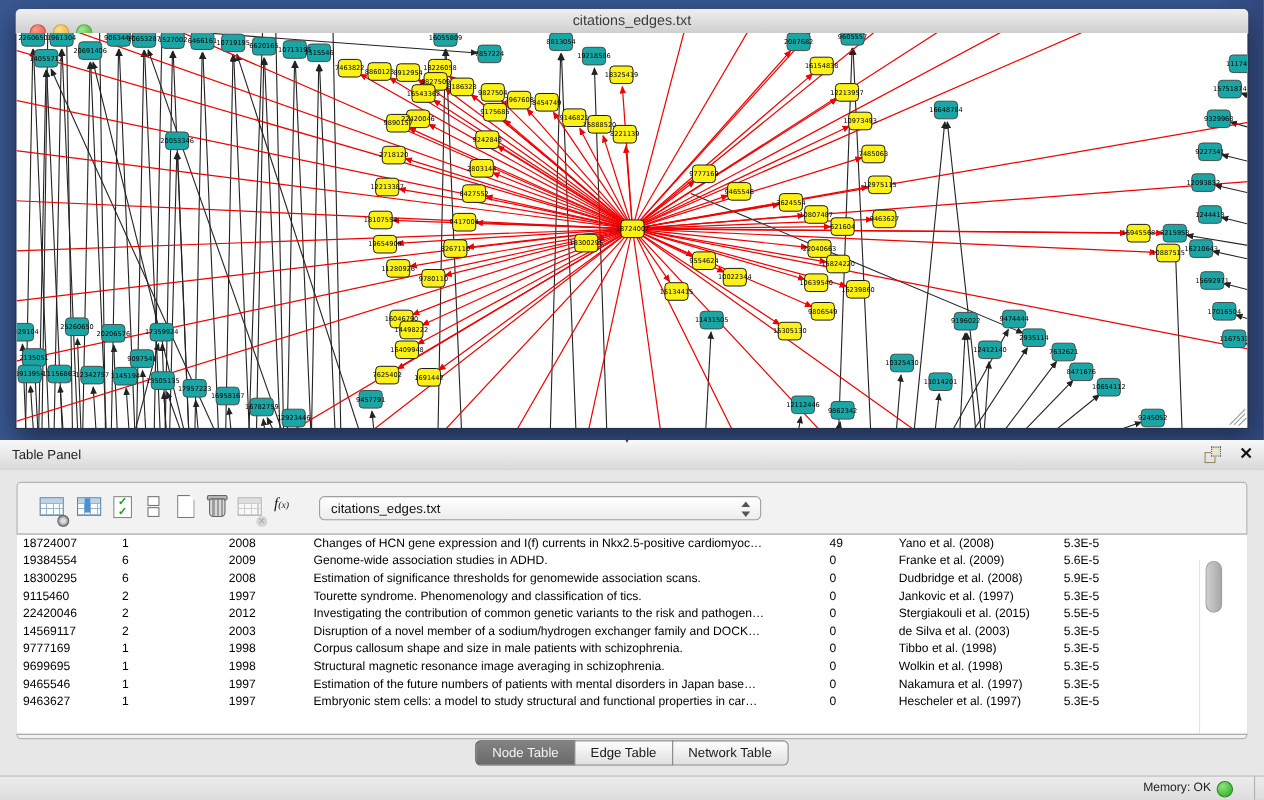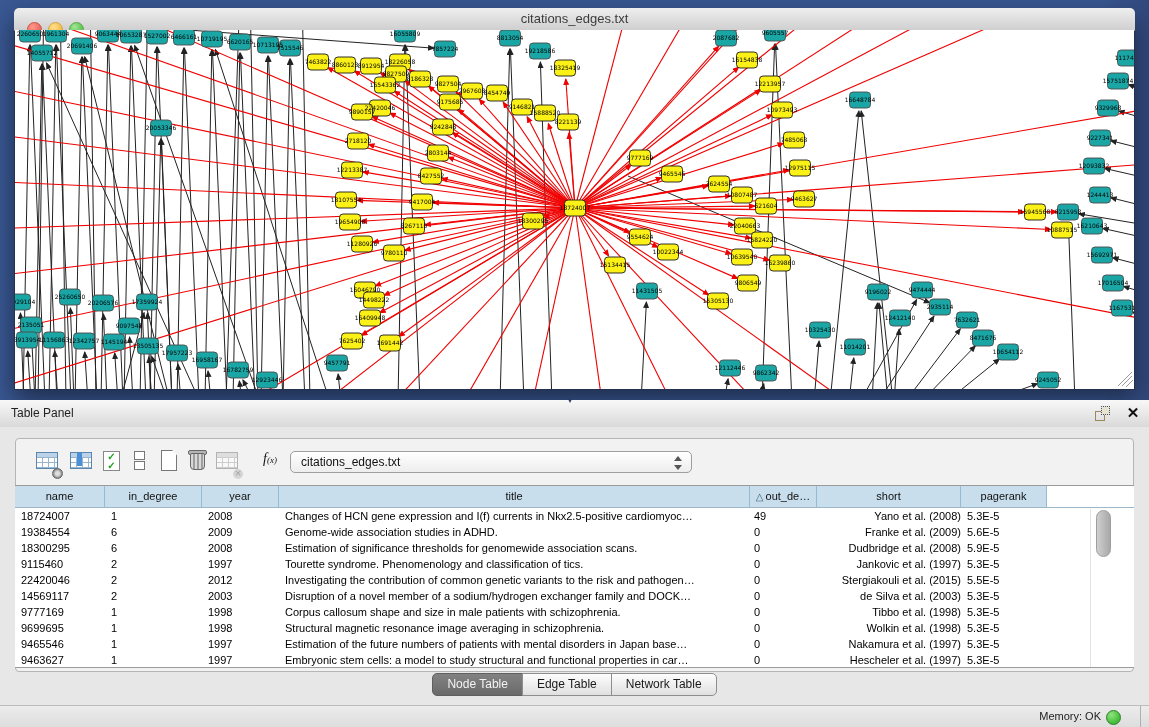--- a/index.html
+++ b/index.html
@@ -55,21 +55,21 @@
     color:#1da11d;font-size:10px;font-weight:bold;line-height:9px;text-align:center;}
   .unselico span{position:absolute;left:9px;width:9px;height:7px;border:1px solid #777;background:#fff;}
   .unselico .u1{top:5px;} .unselico .u2{top:15px;}
   .pageico{position:absolute;left:6px;top:4px;width:14px;height:19px;background:#fff;border:1px solid #777;
     clip-path:polygon(0 0,70% 0,100% 25%,100% 100%,0 100%);}
   .trashico{position:absolute;left:7px;top:7px;width:13px;height:15px;border:1px solid #666;
     border-radius:2px 2px 4px 4px;background:repeating-linear-gradient(to right,#d9d9d9 0 2px,#9e9e9e 2px 4px);}
   .trashlid{position:absolute;left:5px;top:4px;width:17px;height:3px;background:#b5b5b5;border:1px solid #666;border-radius:2px;}
   .delx{position:absolute;right:-2px;bottom:-3px;width:10px;height:10px;border-radius:50%;background:#bfbfbf;
     color:#777;font-size:8px;line-height:10px;text-align:center;font-weight:bold;}
-  .fxico{position:absolute;left:16px;top:5px;font-family:"Liberation Serif",serif;font-style:italic;
+  .fxico{position:absolute;left:2px;top:5px;font-family:"Liberation Serif",serif;font-style:italic;
     font-size:14px;color:#111;}
   .fxico small{font-size:9px;}
   .disabled{opacity:.55;}
 
   #combo{position:absolute;left:290px;top:451px;width:402px;height:22px;box-sizing:border-box;
     border:1px solid #9e9e9e;border-radius:5px;background:linear-gradient(#fff,#ededed);
     box-shadow:inset 0 1px 0 #fff;cursor:pointer;}
   #combo-text{position:absolute;left:10px;top:0;height:20px;line-height:20px;font-size:12px;color:#111;}
   #combo-arrows{position:absolute;right:8px;top:4px;width:9px;height:14px;}
   #combo-arrows .up{position:absolute;top:0;left:0;width:0;height:0;
@@ -82,21 +82,21 @@
     border-top:1px solid #9b9b9b;border-bottom:1px solid #9b9b9b;box-sizing:border-box;}
   .tgrid{display:grid;grid-template-columns:90px 97px 77px 471px 67px 144px 86px 1fr;}
   #nt-header{height:21px;border-bottom:1px solid #9bb7c9;}
   .hcell{height:21px;line-height:21px;font-size:11px;color:#111;text-align:center;
     background:#C8DEEC;border-right:1px solid #96BBD1;overflow:hidden;white-space:nowrap;cursor:pointer;}
   .hcell.filler{background:#fff;border-right:none;cursor:default;}
   .sortind{color:#3f6075;font-size:10px;margin-right:2px;}
   .trow{height:16px;line-height:16px;font-size:11px;color:#000;cursor:default;}
   .trow span{overflow:hidden;white-space:nowrap;padding-left:6px;}
   .trow .c4{padding-left:4px;}
-  .trow .c5{text-align:right;padding-left:0;}
+  .trow .c5{text-align:left;padding-left:0;}
   #sb-line{position:absolute;left:1090px;top:509px;width:1px;height:158px;background:#e3e3e3;}
   #scroll-thumb{position:absolute;left:1096px;top:510px;width:15px;height:47px;border-radius:8px;
     background:linear-gradient(90deg,#cfcfcf,#a8a8a8);border:1px solid #9e9e9e;box-sizing:border-box;cursor:pointer;}
 
   
   #tabs{position:absolute;left:0;top:673px;width:1149px;height:22px;display:flex;justify-content:center;}
   .tab{height:21px;line-height:21px;padding:0 14px;font-size:12px;color:#1a1a1a;
     background:linear-gradient(#fdfdfd,#e0e0e0);border:1px solid #8e8e8e;margin-left:-1px;cursor:pointer;}
   .tab.first{border-radius:5px 0 0 5px;margin-left:0;}
   .tab.last{border-radius:0 5px 5px 0;}
@@ -602,30 +602,20 @@
 
   <div id="combo">
     <span id="combo-text">citations_edges.txt</span>
     <span id="combo-arrows">
         <span class="up"></span>
         <span class="dn"></span>
       </span>
   </div>
 
   <div id="ntable">
-    <div id="nt-header" class="tgrid">
-        <div class="hcell"><span>name</span></div>
-        <div class="hcell"><span>in_degree</span></div>
-        <div class="hcell"><span>year</span></div>
-        <div class="hcell"><span>title</span></div>
-        <div class="hcell"><span class="sortind">△</span><span>out_de…</span></div>
-        <div class="hcell"><span>short</span></div>
-        <div class="hcell"><span>pagerank</span></div>
-        <div class="hcell filler"></div>
-      </div>
     <div id="nt-body">
         <div class="trow tgrid">
           <span class="c0">18724007</span>
           <span class="c1">1</span>
           <span class="c2">2008</span>
           <span class="c3">Changes of HCN gene expression and I(f) currents in Nkx2.5-positive cardiomyoc…</span>
           <span class="c4">49</span>
           <span class="c5">Yano et al. (2008)</span>
           <span class="c6">5.3E-5</span>
         </div>

